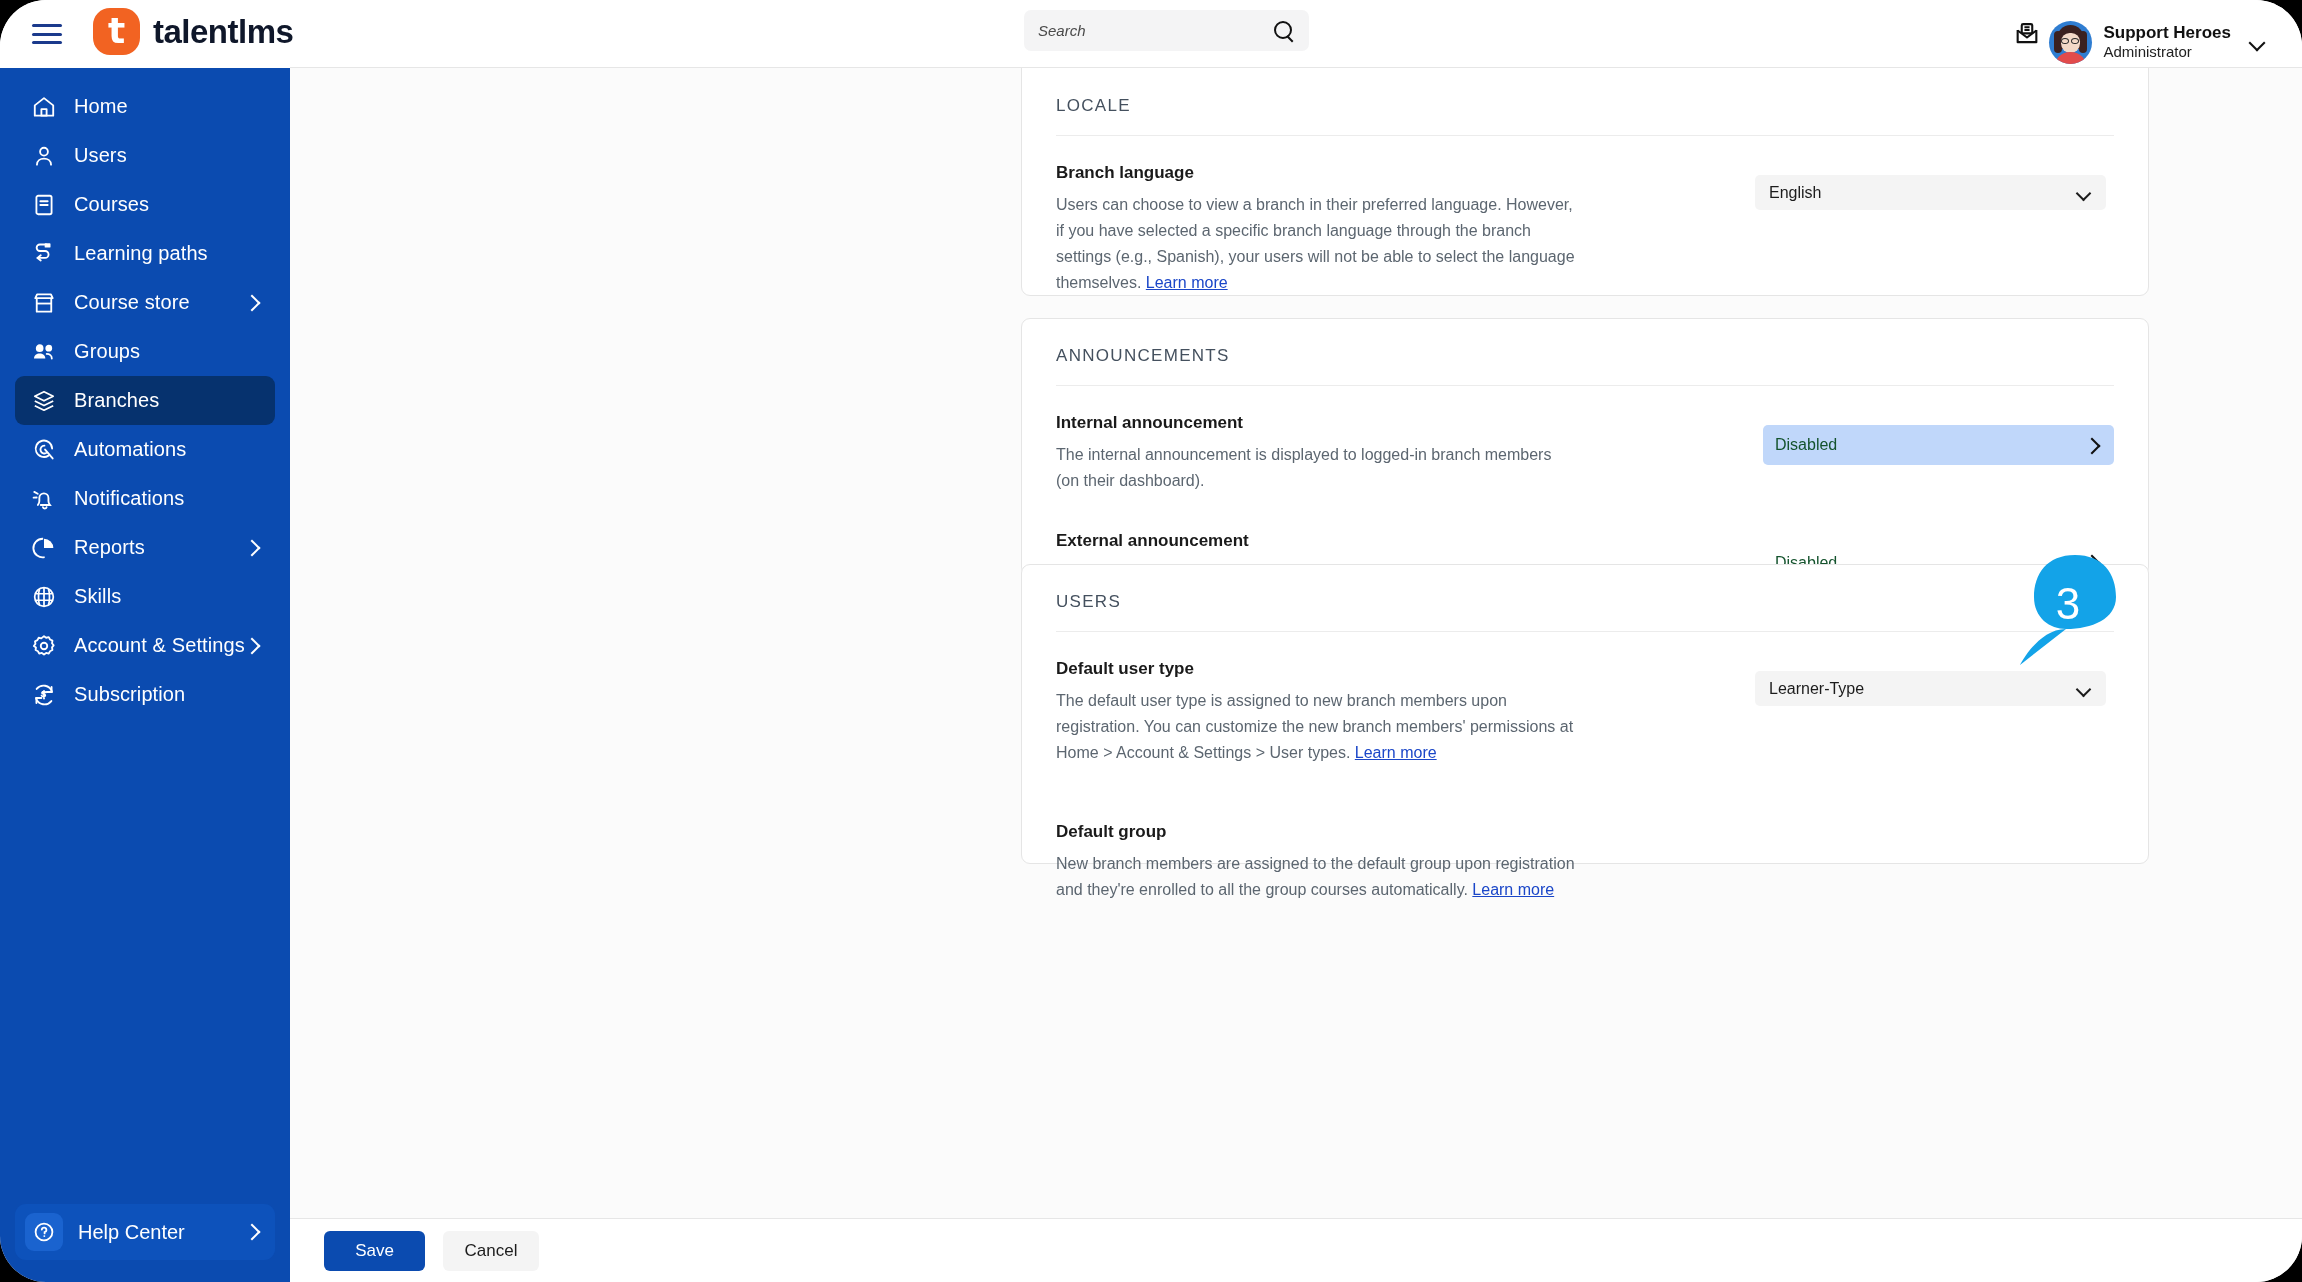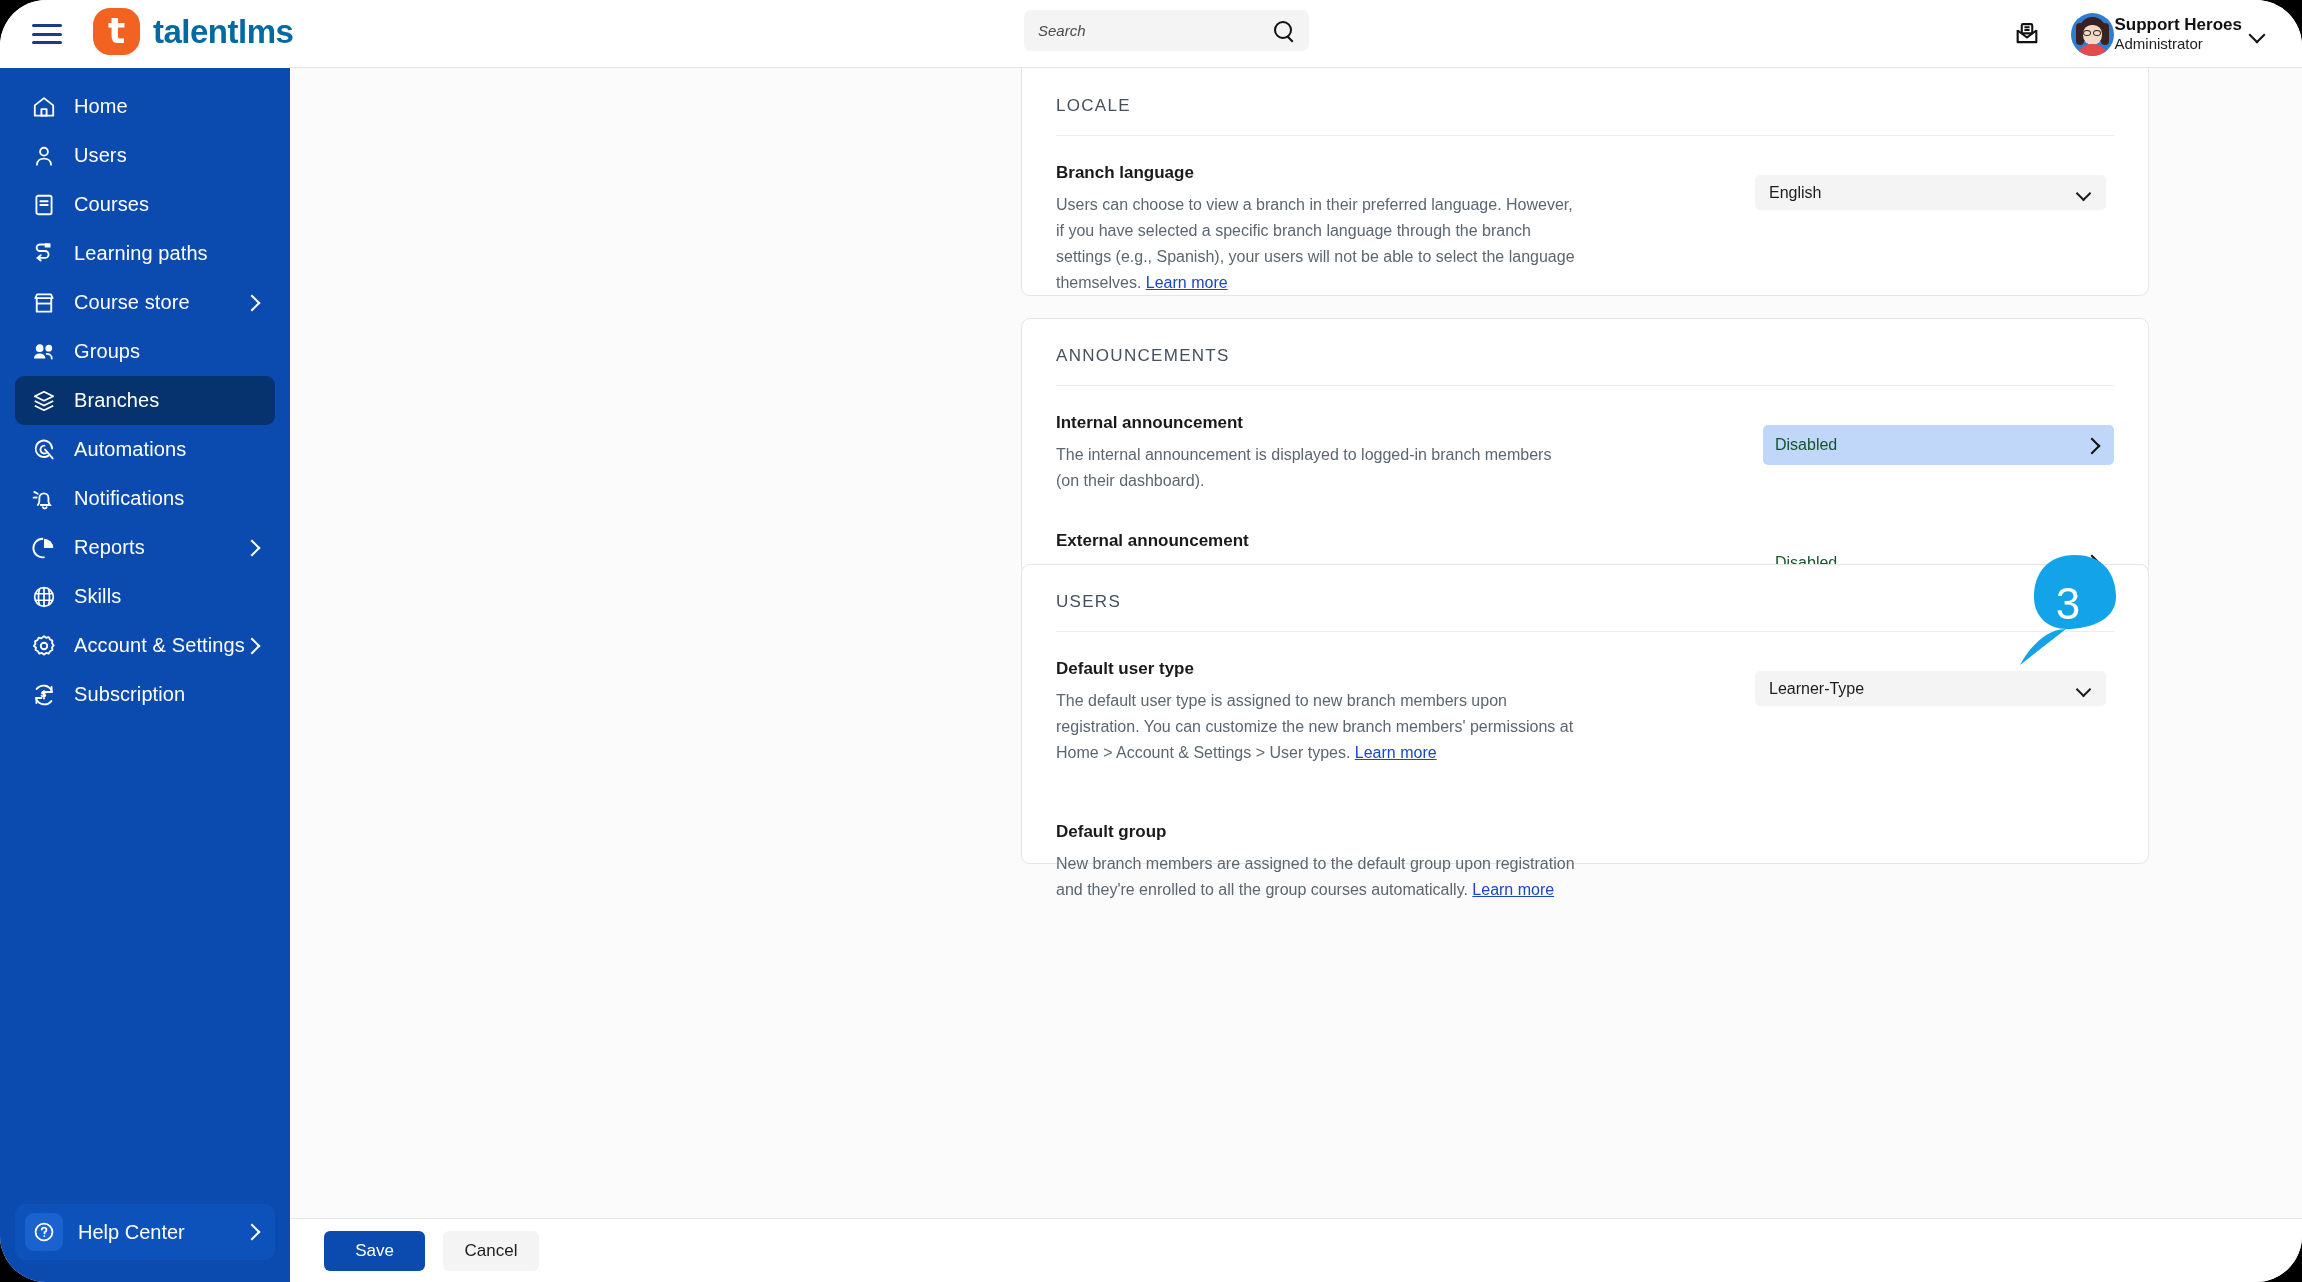--- a/index.html
+++ b/index.html
@@ -37,21 +37,21 @@
     width: 47px; height: 47px; background: #f26322;
     border-radius: 17px 17px 17px 17px;
     position: relative;
   }
   #brand-mark::after {
     content: "t";
     position: absolute; left: 0; right: 0; top: 50%; transform: translateY(-52%);
     text-align: center; color: #fff; font-size: 36px; font-weight: 700;
     font-family: "DejaVu Sans", sans-serif; line-height: 1;
   }
-  #brand-text { font-size: 33px; font-weight: 700; color: #0369a1; letter-spacing: -0.5px; }
+  #brand-text { font-size: 33px; font-weight: 700; color: #0f172a; letter-spacing: -0.5px; }
 
   #search-box {
     position: absolute; left: 1024px; top: 10px;
     width: 285px; height: 41px;
     background: #f4f4f5; border-radius: 7px;
     display: flex; align-items: center; padding: 0 14px;
   }
   #search-input {
     flex: 1; border: none; outline: none; background: transparent;
     font-family: "Liberation Sans", sans-serif;
@@ -65,22 +65,22 @@
   }
   .mag::after {
     content: ""; position: absolute; left: 14px; top: 15px;
     width: 8px; height: 2.2px; background: #111; transform: rotate(45deg);
     transform-origin: left center;
   }
 
   #mail-icon { position: absolute; right: 260px; top: 20px; width: 30px; height: 28px; cursor: pointer; }
 
   #user-chip {
-    position: absolute; right: 22px; top: 4px;
-    height: 60px; display: flex; align-items: center; 
+    position: absolute; right: 22px; top: 12px;
+    height: 60px; display: flex; align-items: center; gap: 11px;
     padding: 0 14px 0 8px; border-radius: 10px; cursor: pointer;
   }
   #avatar {
     width: 43px; height: 43px; border-radius: 50%;
     background: #2f7dd1; position: relative; overflow: hidden; flex: 0 0 auto;
   }
   #avatar .hair { position: absolute; left: 8px; top: 4px; width: 27px; height: 24px; background: #3b2120; border-radius: 14px 14px 6px 6px; }
   #avatar .face { position: absolute; left: 12px; top: 12px; width: 19px; height: 20px; background: #f3d9c8; border-radius: 9px 9px 10px 10px; }
   #avatar .glass-l { position: absolute; left: 12px; top: 17px; width: 8px; height: 6px; border: 1.4px solid #2b2b2b; border-radius: 50%; }
   #avatar .glass-r { position: absolute; left: 22px; top: 17px; width: 8px; height: 6px; border: 1.4px solid #2b2b2b; border-radius: 50%; }

